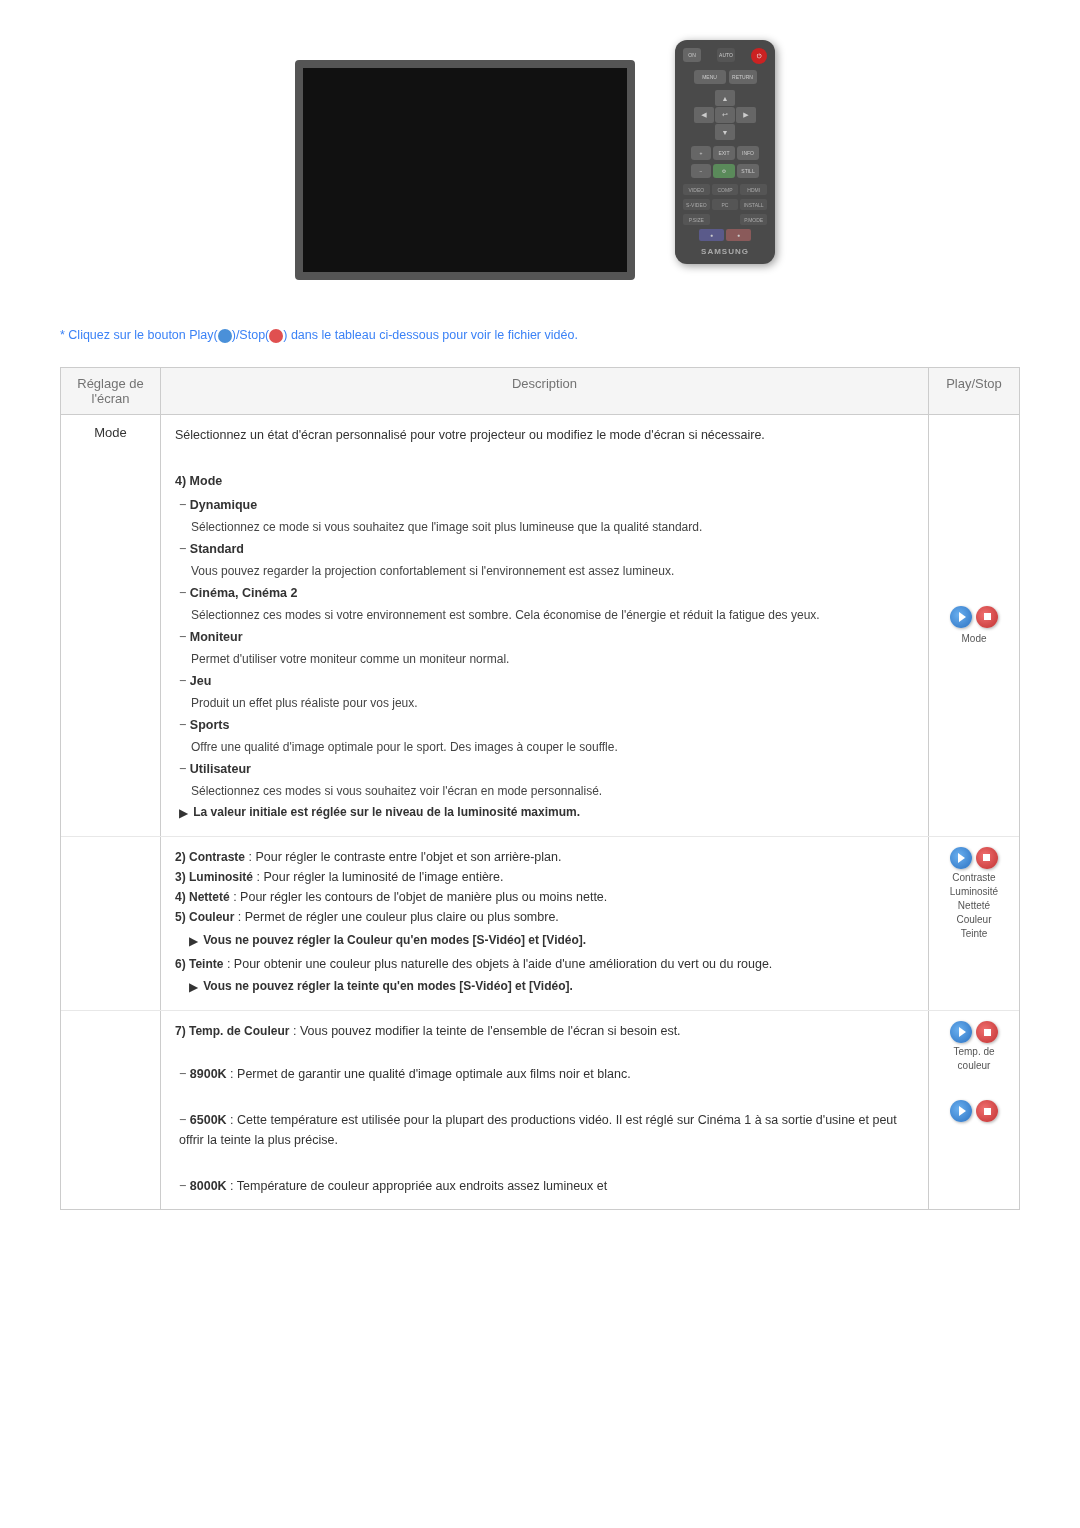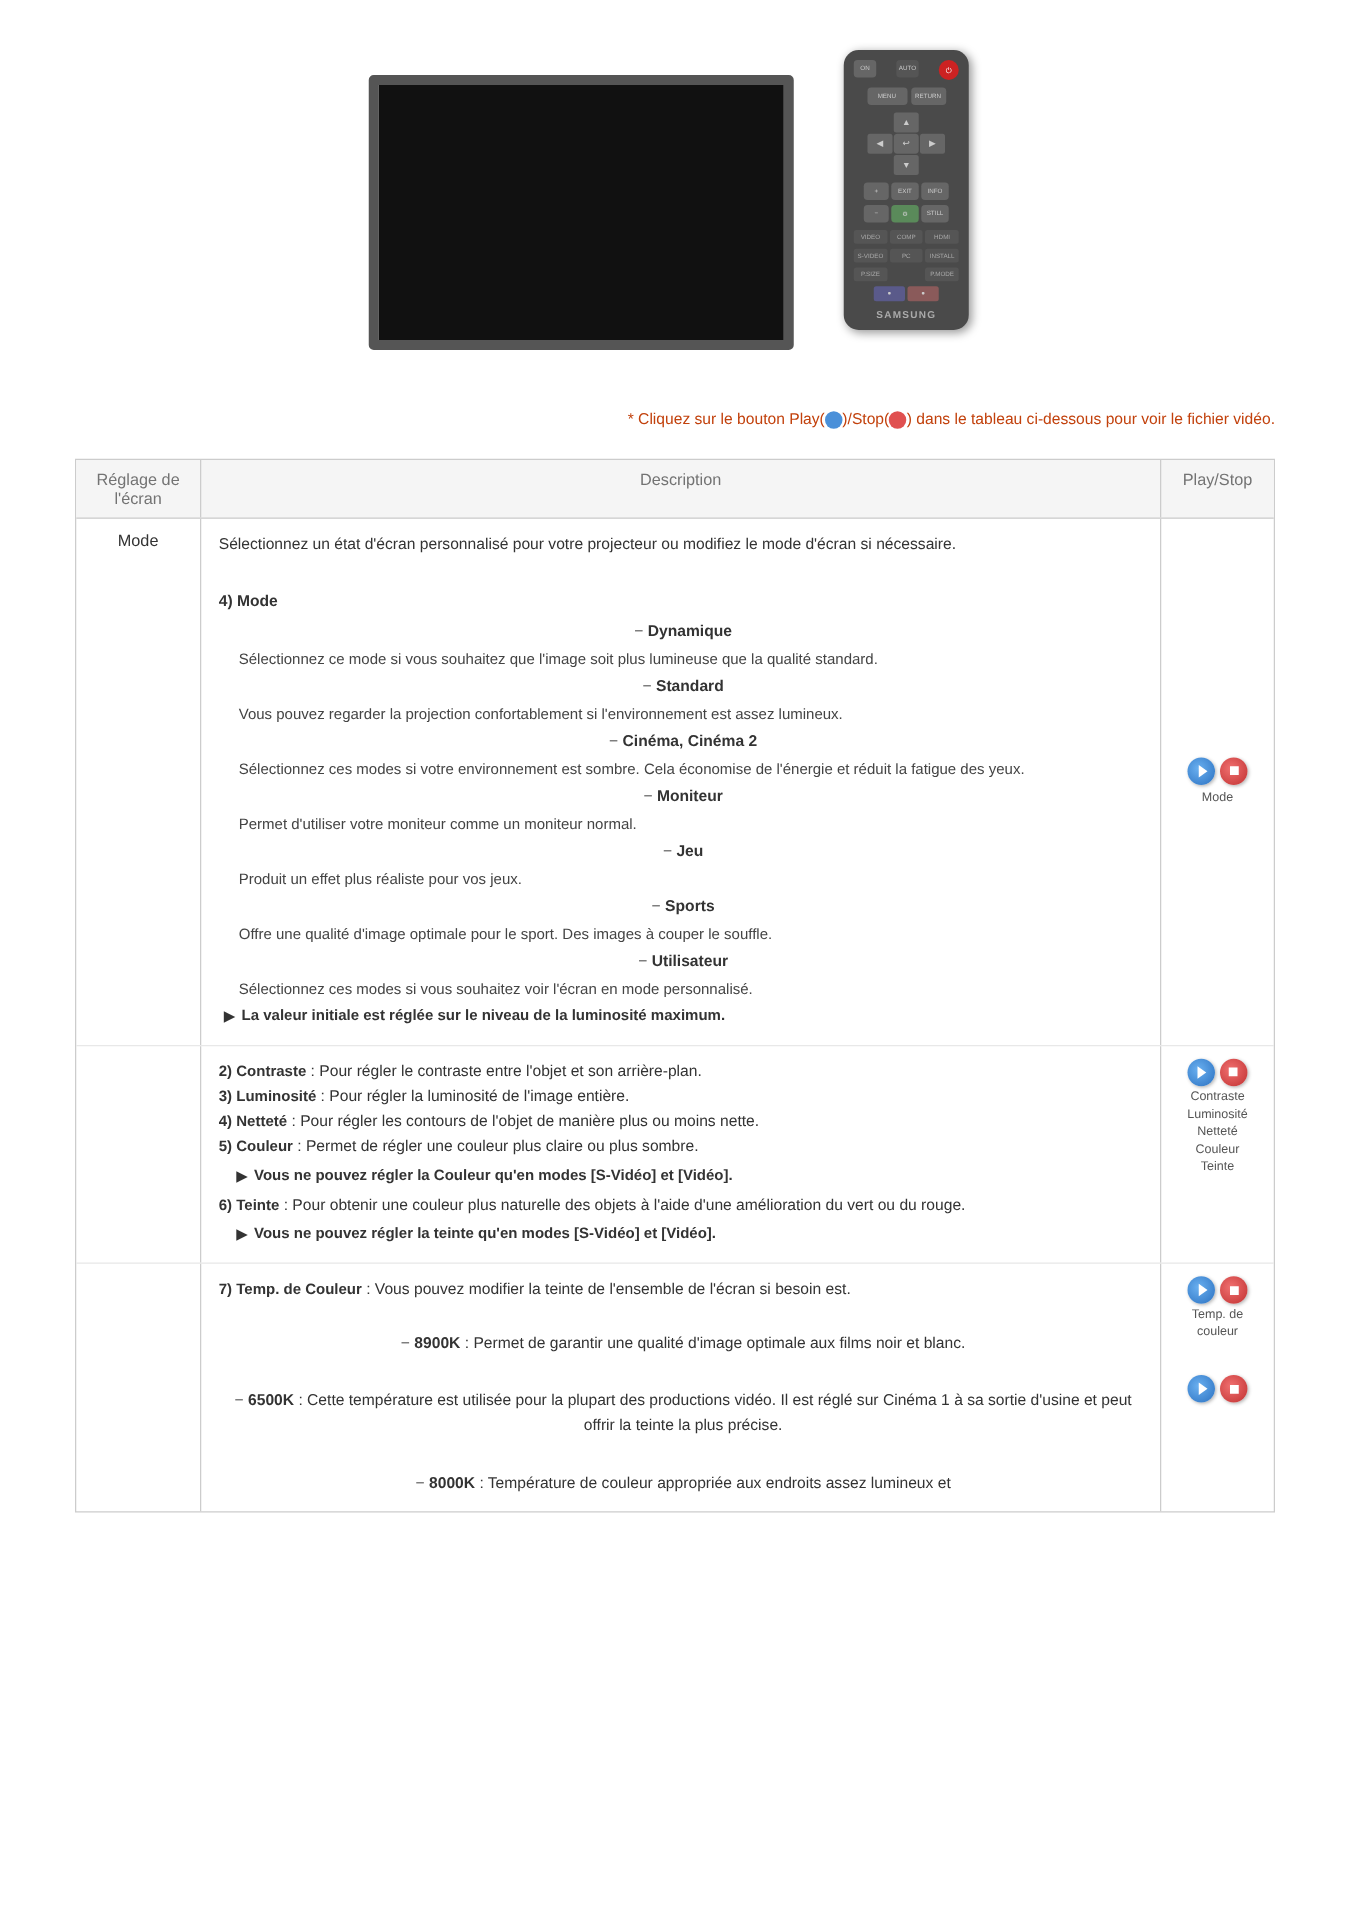--- a/index.html
+++ b/index.html
@@ -149,23 +149,23 @@
     .samsung-logo {
       color: #aaa;
       font-size: 8px;
       font-weight: bold;
       letter-spacing: 1px;
       margin-top: 2px;
     }
 
     
     .instruction-line {
-      text-align: right;
+      text-align: left;
       font-size: 12.5px;
-      color: #c2410c;
+      color: #3b82f6;
       margin-bottom: 16px;
       padding: 8px 0;
     }
 
     .play-icon-inline {
       display: inline-block;
       width: 14px;
       height: 14px;
       background: #4a90d9;
       border-radius: 50%;
@@ -292,21 +292,20 @@
     }
 
     .section-title {
       font-weight: bold;
       margin: 6px 0 4px 0;
     }
 
     .sub-item {
       margin: 3px 0;
       padding-left: 4px;
-      text-align: center;
     }
 
     .sub-item-title {
       font-weight: bold;
     }
 
     .sub-item-dash {
       color: #555;
     }
 

